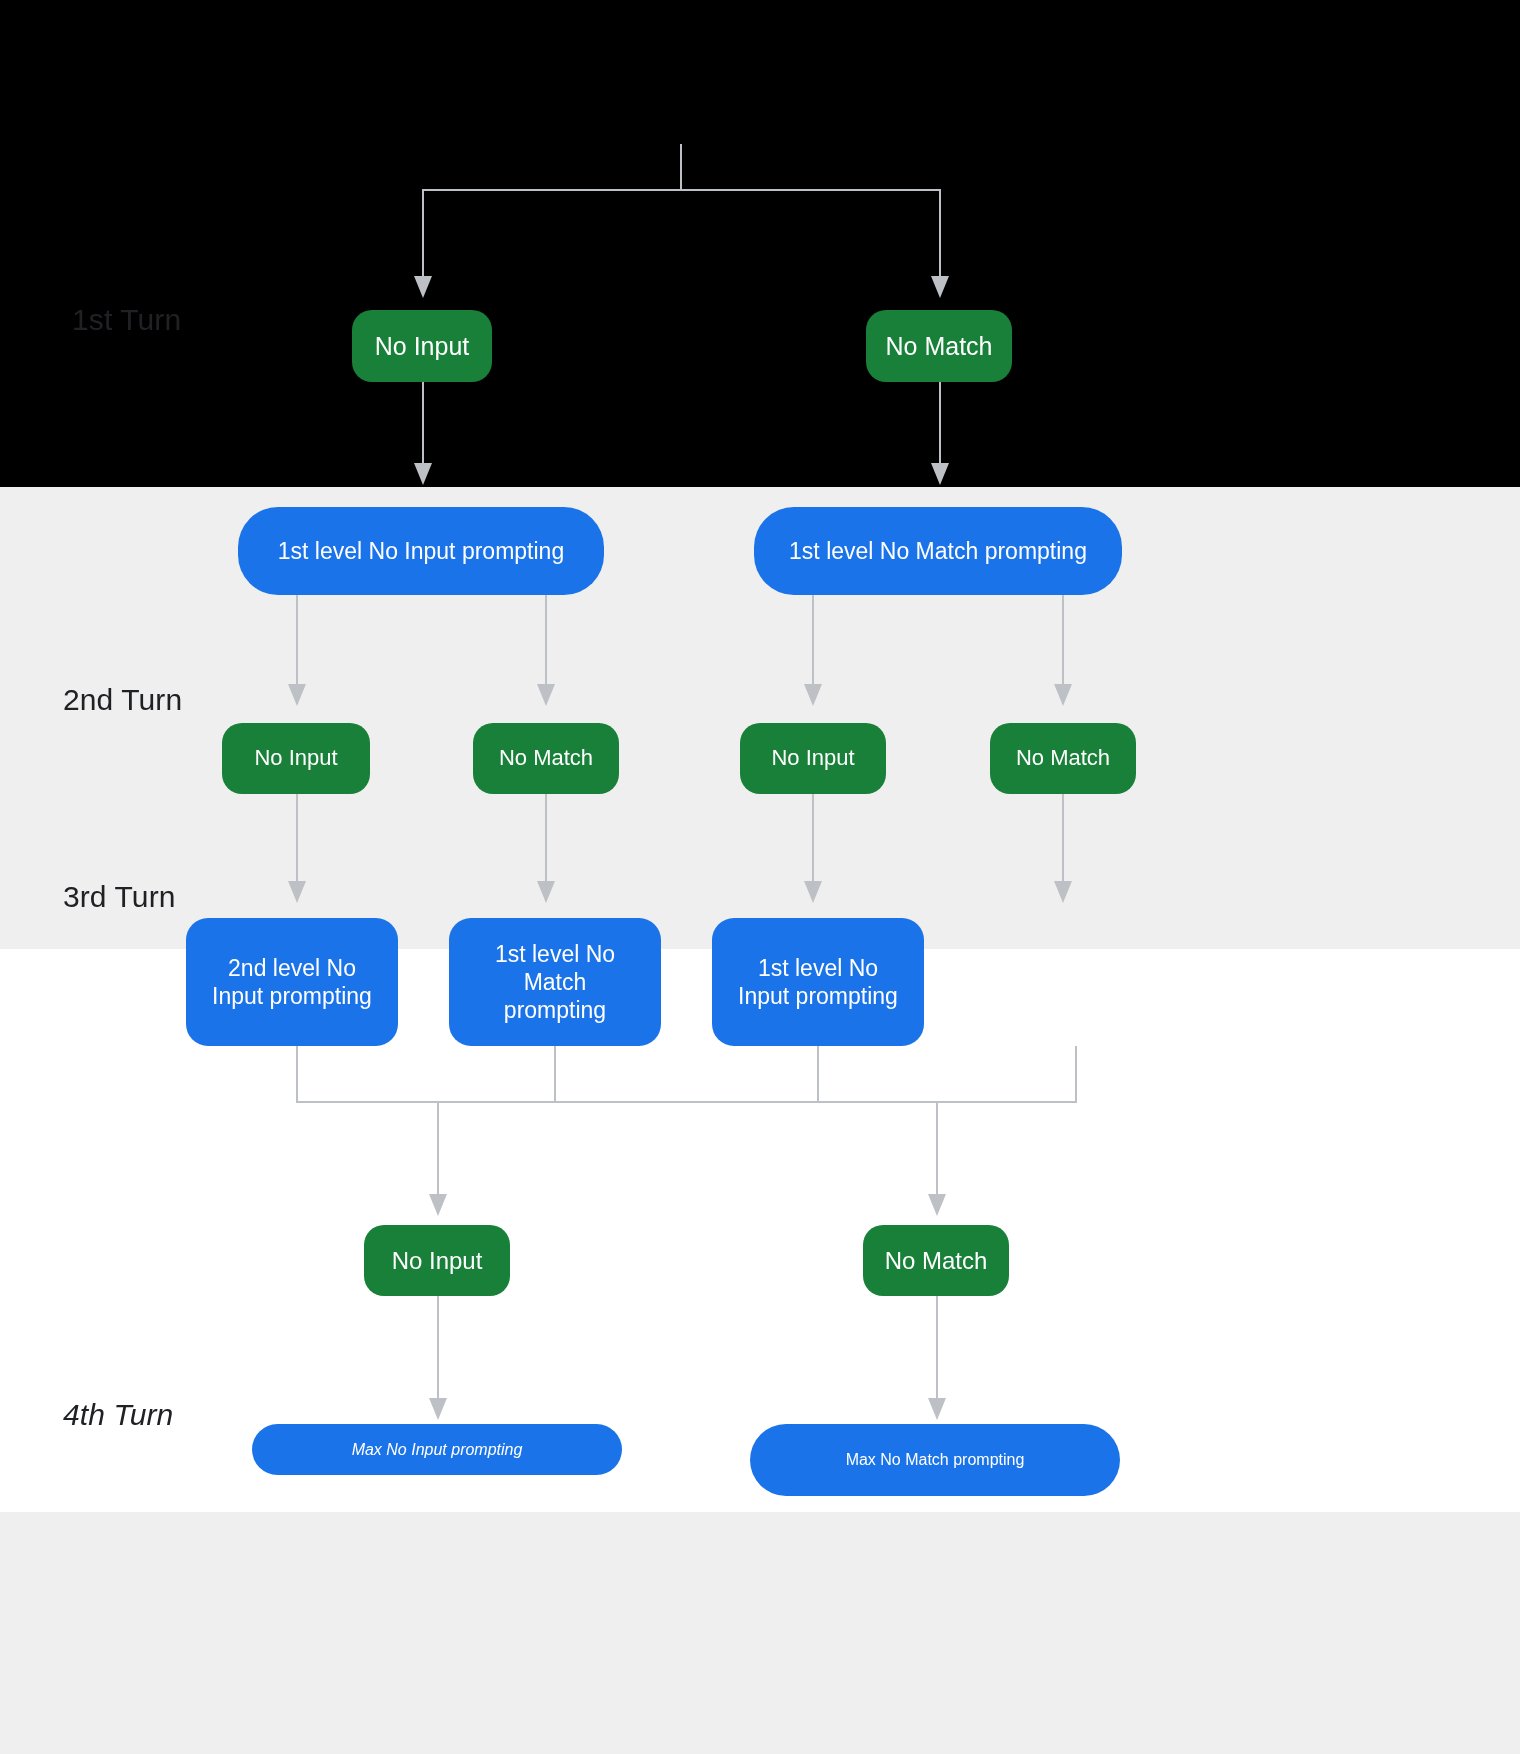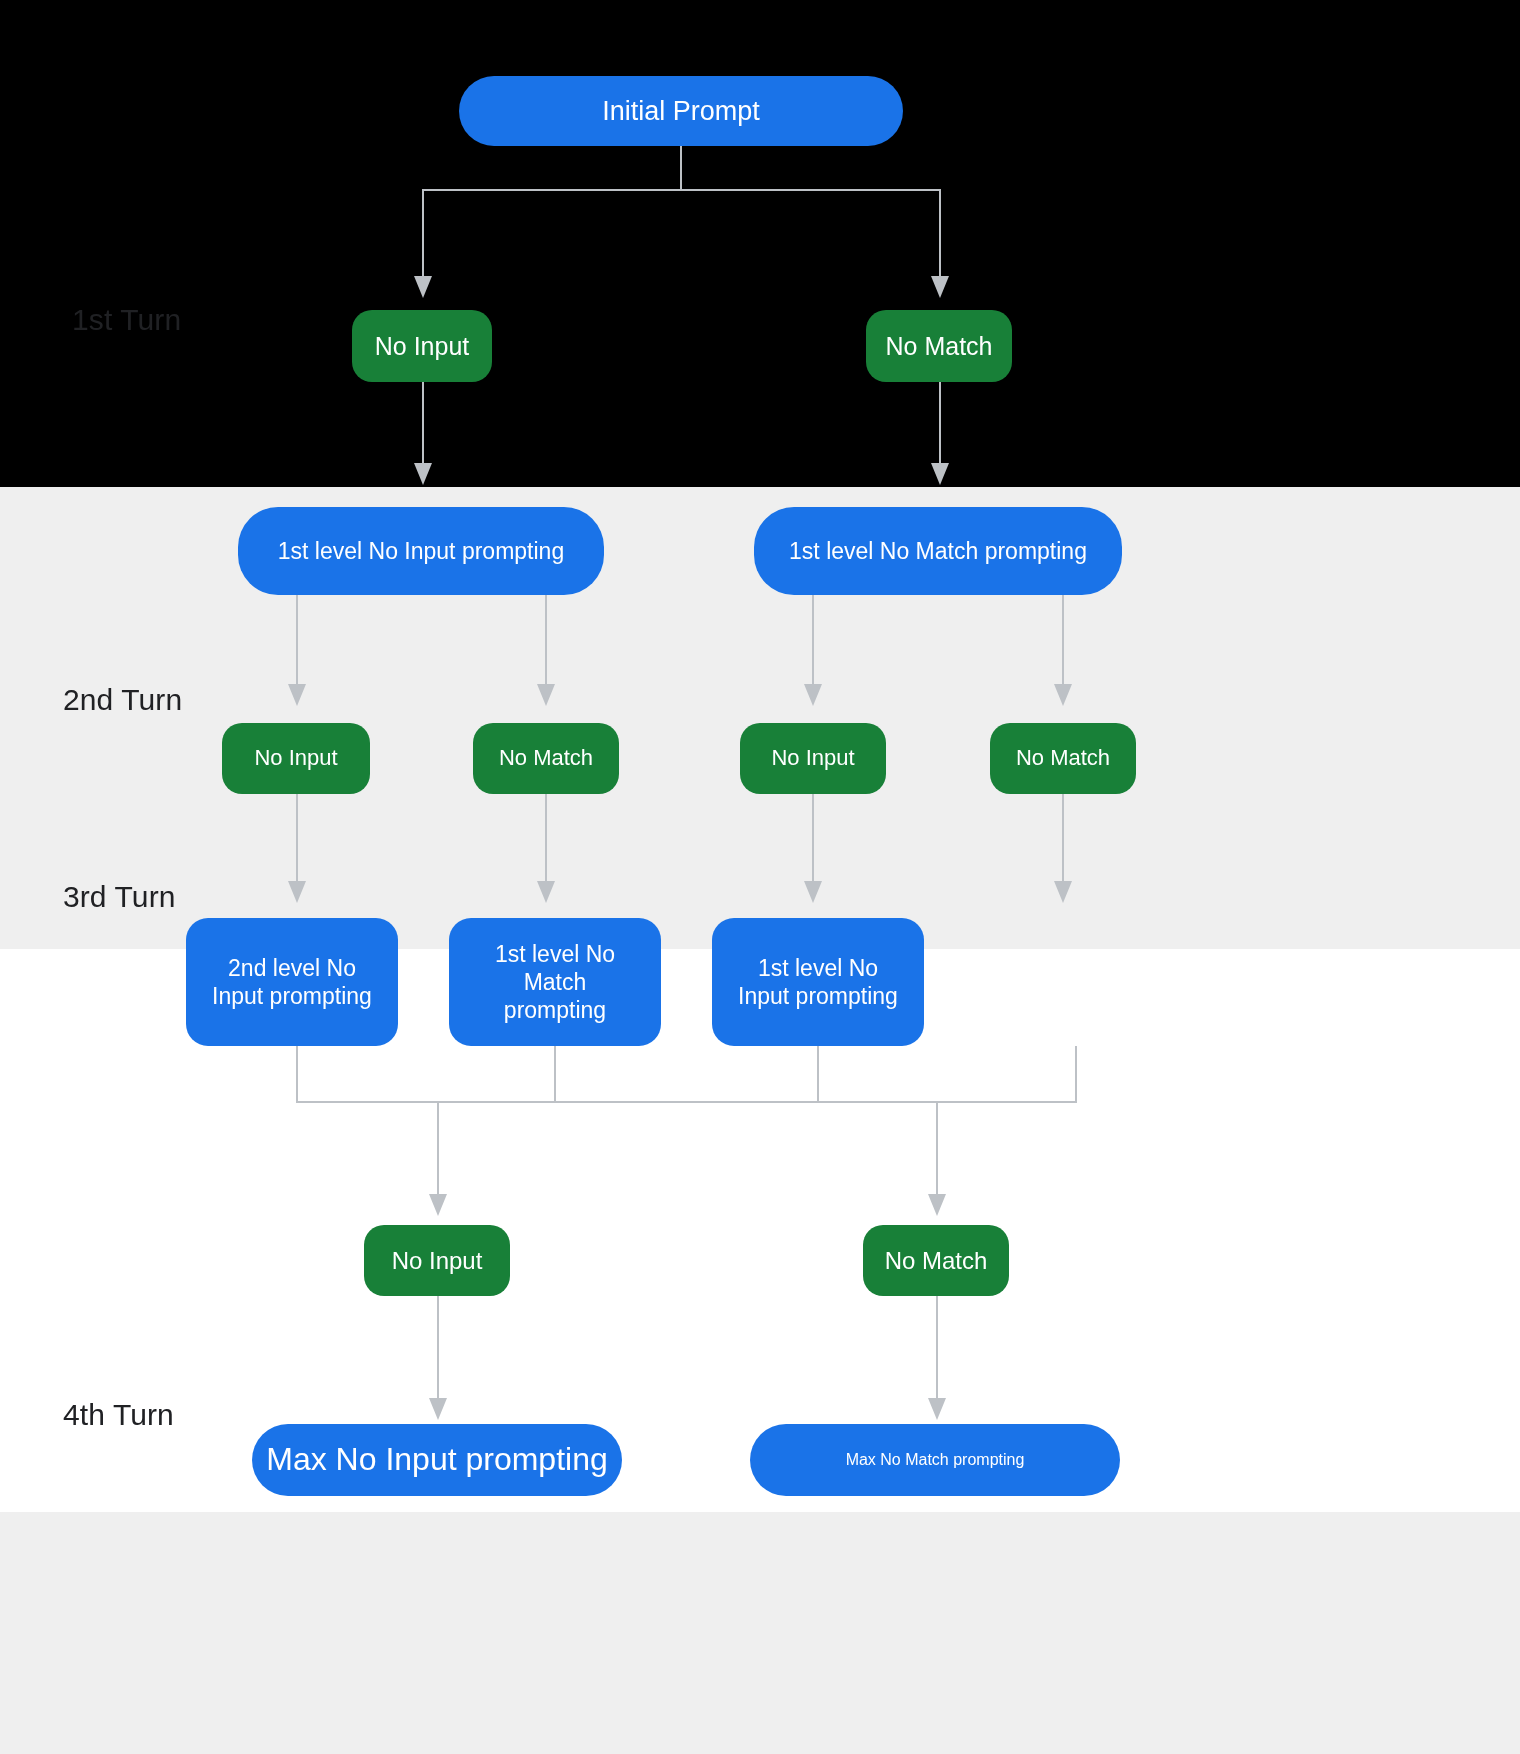--- a/index.html
+++ b/index.html
@@ -84,21 +84,21 @@
 <div id="diagram-root">
 
   <div class="band band-1"></div>
   <div class="band band-2"></div>
   <div class="band band-3"></div>
   <div class="band band-4"></div>
 
   <div class="turn-label on-dark" style="left:72px; top:305px;">1st Turn</div>
   <div class="turn-label" style="left:63px; top:685px;">2nd Turn</div>
   <div class="turn-label" style="left:63px; top:882px;">3rd Turn</div>
-  <div class="turn-label" style="left:63px; top:1400px;">4th Turn</div>
+  <div class="turn-label" style="left:63px; top:1400px;font-style:italic;">4th Turn</div>
 
   <div class="vline" style="left:680px; top:144px; height:46px;"></div>
 
   <div class="hline" style="left:422px; top:189px; width:518px;"></div>
 
   <div class="vline" style="left:422px; top:189px; height:90px;"></div>
   <div class="arrowhead" style="left:414px; top:276px;"></div>
 
   <div class="vline" style="left:939px; top:189px; height:90px;"></div>
   <div class="arrowhead" style="left:931px; top:276px;"></div>
@@ -145,36 +145,35 @@
 
   <div class="vline" style="left:936px; top:1101px; height:96px;"></div>
   <div class="arrowhead" style="left:928px; top:1194px;"></div>
 
   <div class="vline" style="left:437px; top:1296px; height:105px;"></div>
   <div class="arrowhead" style="left:429px; top:1398px;"></div>
 
   <div class="vline" style="left:936px; top:1296px; height:105px;"></div>
   <div class="arrowhead" style="left:928px; top:1398px;"></div>
 
-  <div class="node blue pill" style="left:459px; top:76px; width:444px; height:70px; font-size:27px;">Initial Prompt</div>
 
   <div class="node green rounded" style="left:352px; top:310px; width:140px; height:72px; font-size:25px;">No Input</div>
   <div class="node green rounded" style="left:866px; top:310px; width:146px; height:72px; font-size:25px;">No Match</div>
 
   <div class="node blue pill" style="left:238px; top:507px; width:366px; height:88px; font-size:23px; padding:0 28px;">1st level No Input prompting</div>
   <div class="node blue pill" style="left:754px; top:507px; width:368px; height:88px; font-size:23px; padding:0 28px;">1st level No Match prompting</div>
 
   <div class="node green rounded" style="left:222px; top:723px; width:148px; height:71px; font-size:22px;">No Input</div>
   <div class="node green rounded" style="left:473px; top:723px; width:146px; height:71px; font-size:22px;">No Match</div>
   <div class="node green rounded" style="left:740px; top:723px; width:146px; height:71px; font-size:22px;">No Input</div>
   <div class="node green rounded" style="left:990px; top:723px; width:146px; height:71px; font-size:22px;">No Match</div>
 
   <div class="node blue soft" style="left:186px; top:918px; width:212px; height:128px; font-size:23px; padding:0 22px;">2nd level No Input prompting</div>
   <div class="node blue soft" style="left:449px; top:918px; width:212px; height:128px; font-size:23px; padding:0 22px;">1st level No Match prompting</div>
   <div class="node blue soft" style="left:712px; top:918px; width:212px; height:128px; font-size:23px; padding:0 22px;">1st level No Input prompting</div>
 
   <div class="node green rounded" style="left:364px; top:1225px; width:146px; height:71px; font-size:24px;">No Input</div>
   <div class="node green rounded" style="left:863px; top:1225px; width:146px; height:71px; font-size:24px;">No Match</div>
 
-  <div class="node blue pill" style="left:252px; top:1424px; width:370px; height:72px; font-size:32px;">Max No Input prompting</div>
+  <div class="node blue pill" style="left:252px; top:1424px; width:370px; height:51px; font-size:16px;font-style:italic;">Max No Input prompting</div>
   <div class="node blue pill" style="left:750px; top:1424px; width:370px; height:72px; font-size:16px;">Max No Match prompting</div>
 
 </div>
 
 </body></html>

